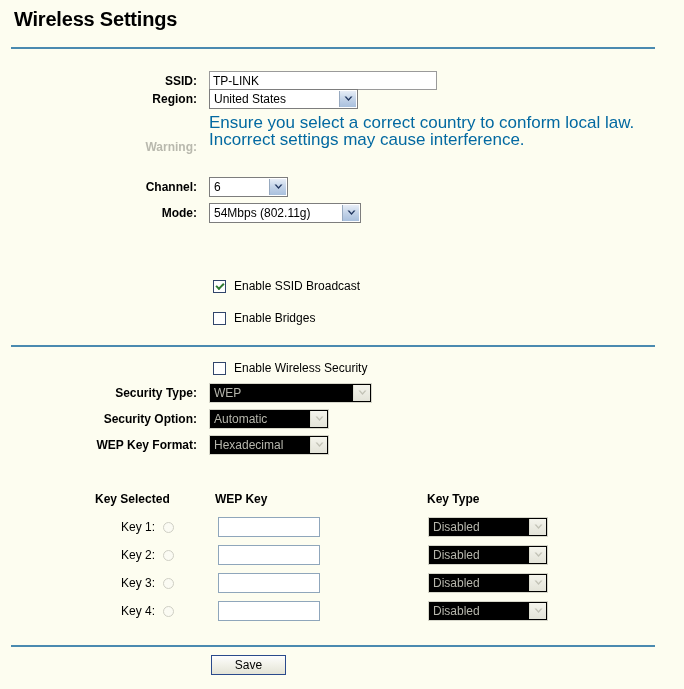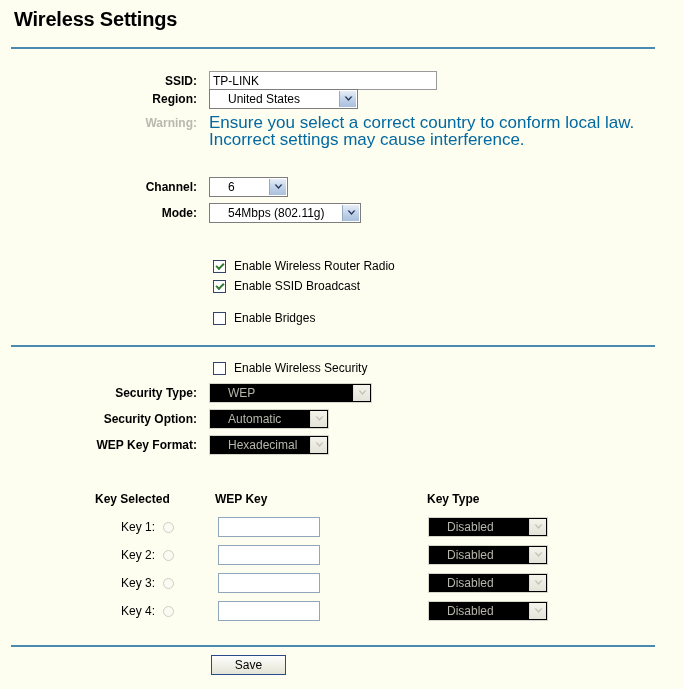--- a/index.html
+++ b/index.html
@@ -57,20 +57,21 @@
     width: 197px;
     text-align: right;
     font-weight: bold;
     font-size: 12px;
     line-height: 22px;
     color: #000;
   }
   .lbl.dim {
     font-weight: bold;
     color: #b9b9ae;
+    margin-top: 24px;
   }
 
   
   .txt {
     position: absolute;
     box-sizing: border-box;
     background: #ffffff;
     border: 1px solid #9a9a9a;
     font-family: "Liberation Sans", sans-serif;
     font-size: 12px;
@@ -95,21 +96,20 @@
     font-size: 12px;
     color: #000;
     cursor: default;
   }
   .sel .sel-text {
     position: absolute;
     left: 4px;
     top: 0;
     line-height: 18px;
     white-space: nowrap;
-    margin-left: 14px;
   }
   .sel .sel-btn {
     position: absolute;
     right: 1px;
     top: 1px;
     bottom: 1px;
     width: 16px;
     background: linear-gradient(to bottom, #e8eef7 0%, #c3d3e8 50%, #a9c0dd 100%);
     border-left: 1px solid #97a9bf;
     display: flex;
@@ -270,24 +270,20 @@
     <div class="sel" style="left:209px; top:1px; width:152px;">
       <span class="sel-text">54Mbps (802.11g)</span>
       <span class="sel-btn">
         <svg width="9" height="6" viewBox="0 0 9 6">
             <path d="M0.5 0.5 L4.5 5 L8.5 0.5 L6.7 0.5 L4.5 3 L2.3 0.5 Z" fill="#21365e"></path>
           </svg>
       </span>
     </div>
   </div>
 
-  <div class="chk-row" style="left:213px; top:256px;">
-    <span class="chkbox checked"></span>
-    <span class="chk-label">Enable Wireless Router Radio</span>
-  </div>
   <div class="chk-row" style="left:213px; top:276px;">
     <span class="chkbox checked"></span>
     <span class="chk-label">Enable SSID Broadcast</span>
   </div>
   <div class="chk-row" style="left:213px; top:308px;">
     <span class="chkbox"></span>
     <span class="chk-label">Enable Bridges</span>
   </div>
 
   <div class="hr mid"></div>

